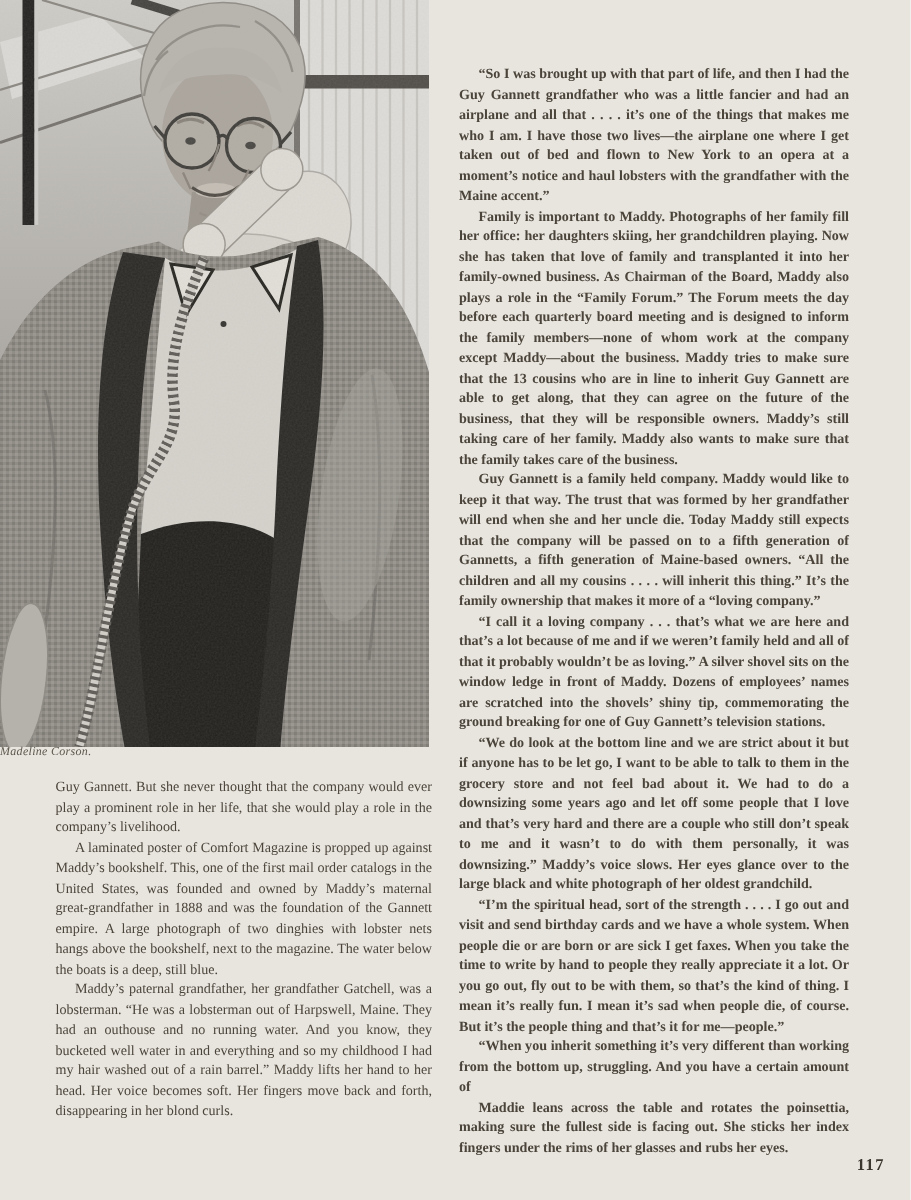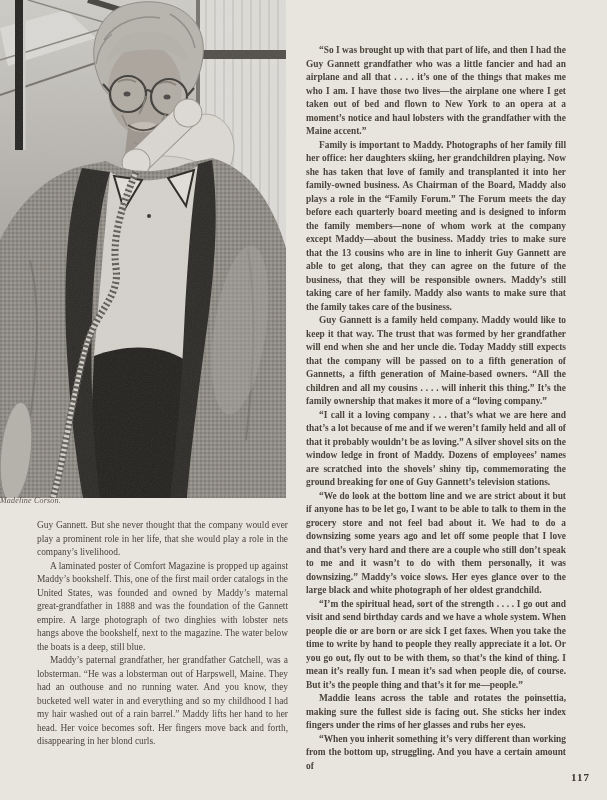--- a/index.html
+++ b/index.html
@@ -144,19 +144,19 @@
     <p>Maddy’s paternal grandfather, her grandfather Gatchell, was a lobsterman. “He was a lobsterman out of Harpswell, Maine. They had an outhouse and no running water. And you know, they bucketed well water in and everything and so my childhood I had my hair washed out of a rain barrel.” Maddy lifts her hand to her head. Her voice becomes soft. Her fingers move back and forth, disappearing in her blond curls.</p>
   </div>
 
   <div class="col col-right">
     <p>“So I was brought up with that part of life, and then I had the Guy Gannett grandfather who was a little fancier and had an airplane and all that . . . . it’s one of the things that makes me who I am. I have those two lives—the airplane one where I get taken out of bed and flown to New York to an opera at a moment’s notice and haul lobsters with the grandfather with the Maine accent.”</p>
     <p>Family is important to Maddy. Photographs of her family fill her office: her daughters skiing, her grandchildren playing. Now she has taken that love of family and transplanted it into her family-owned business. As Chairman of the Board, Maddy also plays a role in the “Family Forum.” The Forum meets the day before each quarterly board meeting and is designed to inform the family members—none of whom work at the company except Maddy—about the business. Maddy tries to make sure that the 13 cousins who are in line to inherit Guy Gannett are able to get along, that they can agree on the future of the business, that they will be responsible owners. Maddy’s still taking care of her family. Maddy also wants to make sure that the family takes care of the business.</p>
     <p>Guy Gannett is a family held company. Maddy would like to keep it that way. The trust that was formed by her grandfather will end when she and her uncle die. Today Maddy still expects that the company will be passed on to a fifth generation of Gannetts, a fifth generation of Maine-based owners. “All the children and all my cousins . . . . will inherit this thing.” It’s the family ownership that makes it more of a “loving company.”</p>
     <p>“I call it a loving company . . . that’s what we are here and that’s a lot because of me and if we weren’t family held and all of that it probably wouldn’t be as loving.” A silver shovel sits on the window ledge in front of Maddy. Dozens of employees’ names are scratched into the shovels’ shiny tip, commemorating the ground breaking for one of Guy Gannett’s television stations.</p>
     <p>“We do look at the bottom line and we are strict about it but if anyone has to be let go, I want to be able to talk to them in the grocery store and not feel bad about it. We had to do a downsizing some years ago and let off some people that I love and that’s very hard and there are a couple who still don’t speak to me and it wasn’t to do with them personally, it was downsizing.” Maddy’s voice slows. Her eyes glance over to the large black and white photograph of her oldest grandchild.</p>
     <p>“I’m the spiritual head, sort of the strength . . . . I go out and visit and send birthday cards and we have a whole system. When people die or are born or are sick I get faxes. When you take the time to write by hand to people they really appreciate it a lot. Or you go out, fly out to be with them, so that’s the kind of thing. I mean it’s really fun. I mean it’s sad when people die, of course. But it’s the people thing and that’s it for me—people.”</p>
+    <p>“When you inherit something it’s very different than working from the bottom up, struggling. And you have a certain amount of</p>
     <p>Maddie leans across the table and rotates the poinsettia, making sure the fullest side is facing out. She sticks her index fingers under the rims of her glasses and rubs her eyes.</p>
-    <p>“When you inherit something it’s very different than working from the bottom up, struggling. And you have a certain amount of</p>
   </div>
 
   <div class="page-number">117</div>
 
 </div>
 
 </body></html>

